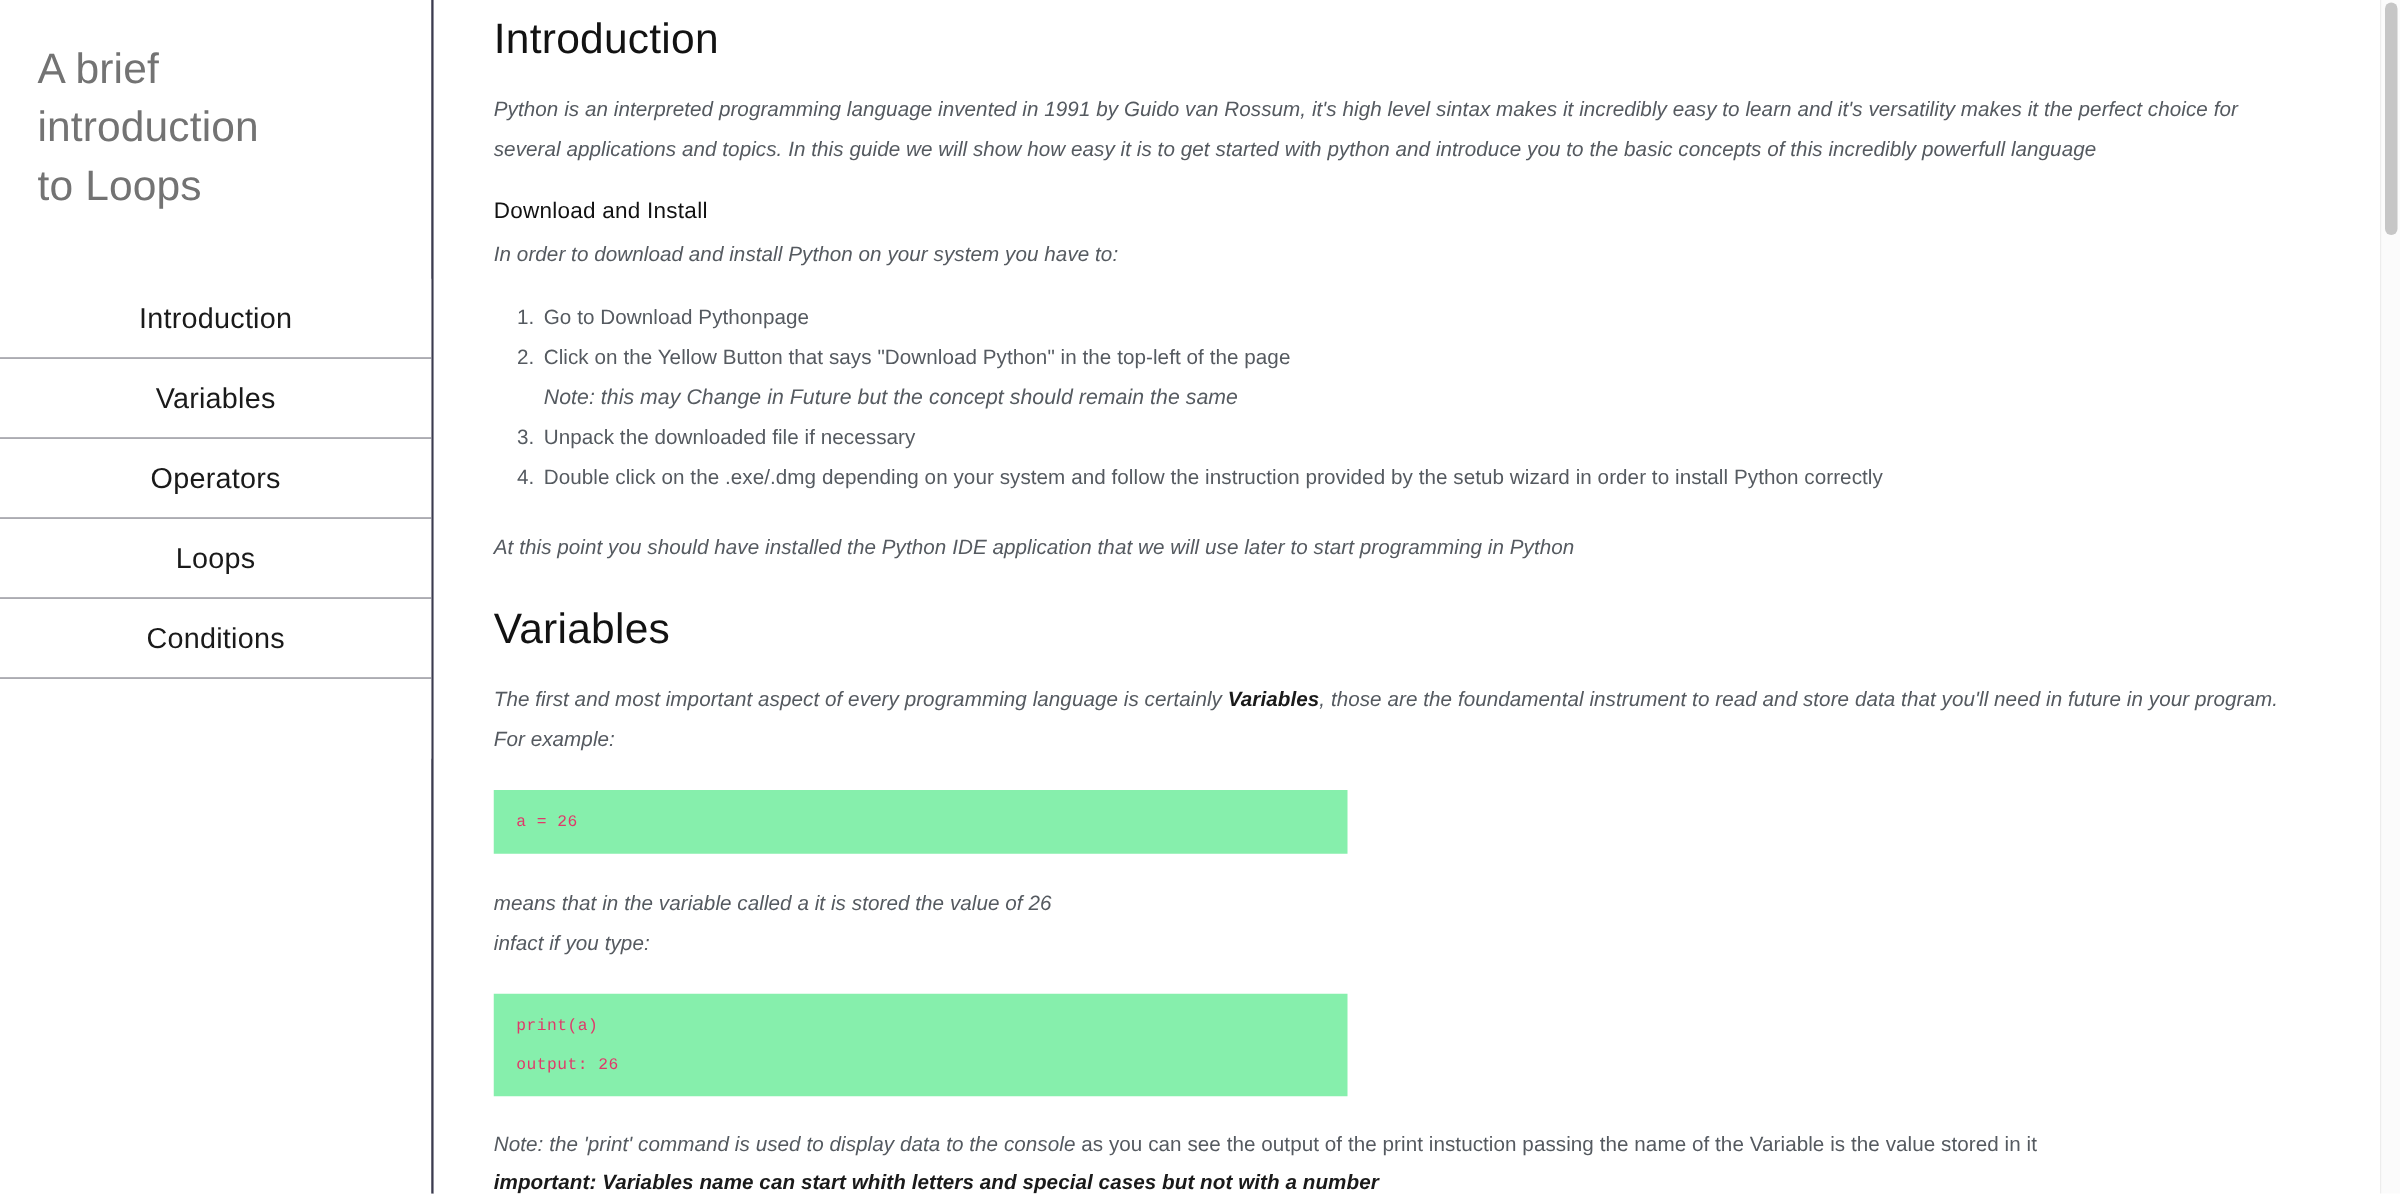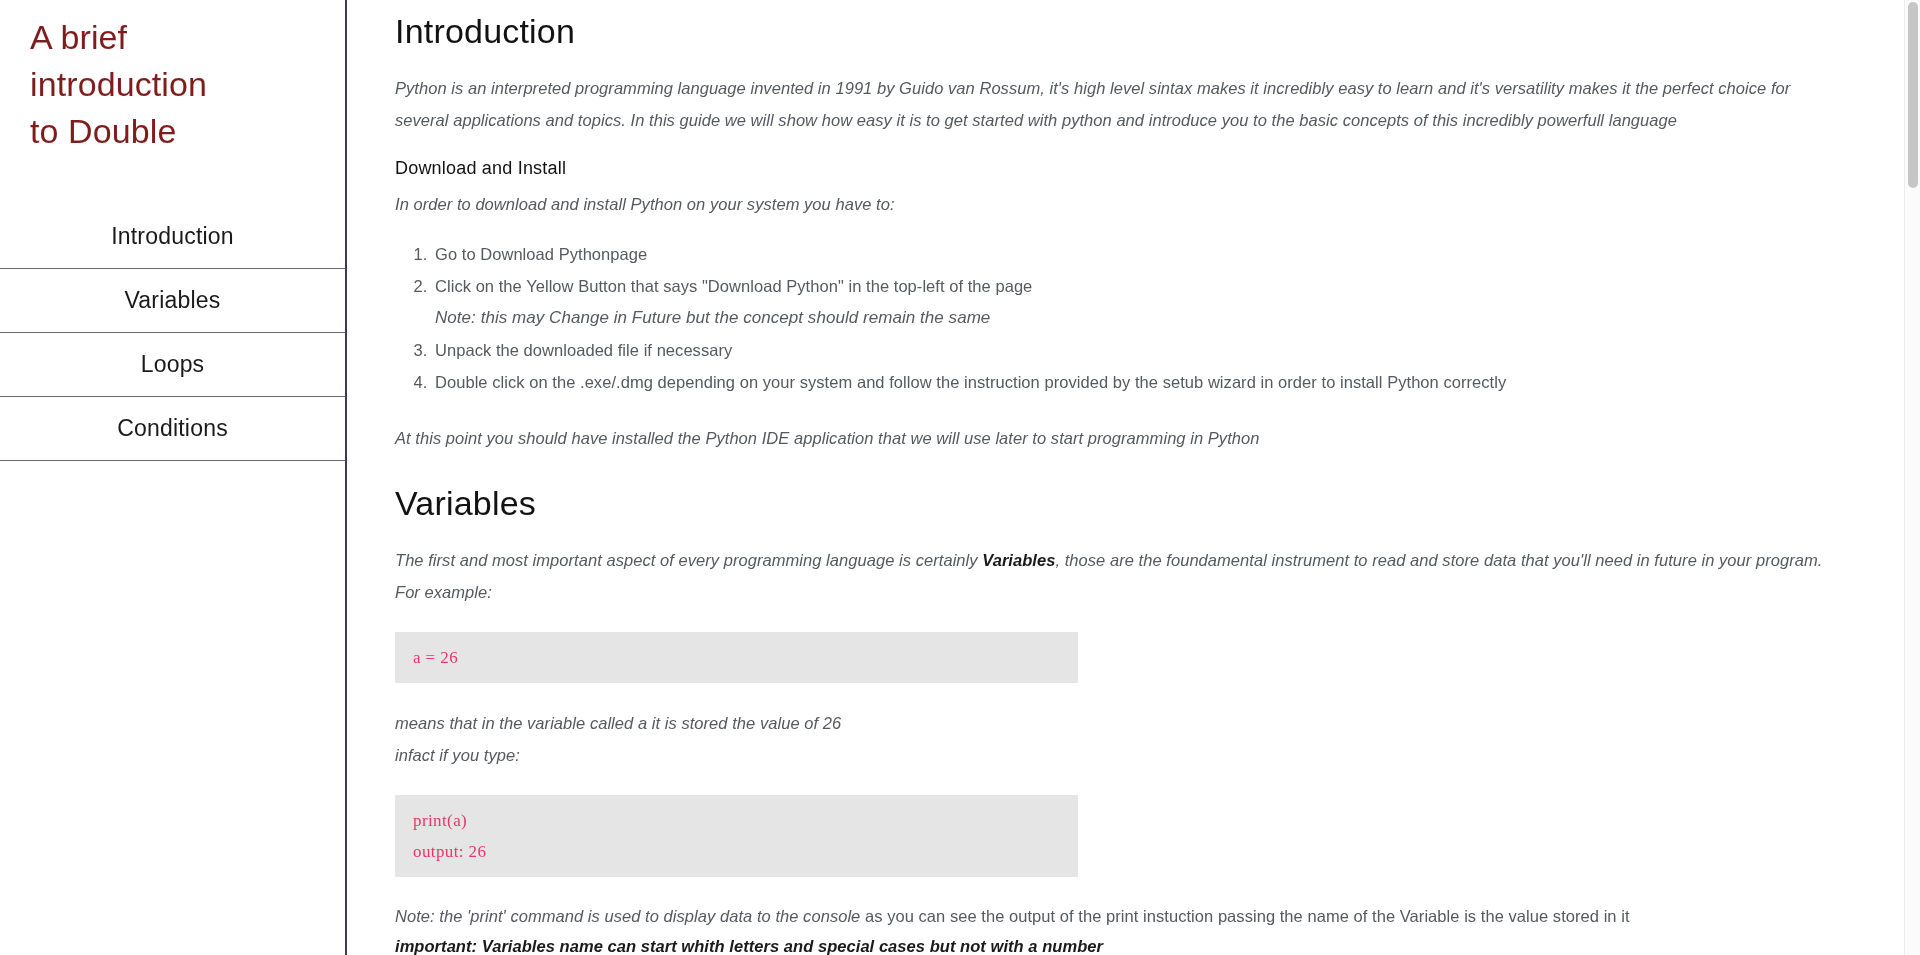--- a/index.html
+++ b/index.html
@@ -28,23 +28,23 @@
     background: #ffffff;
     border-right: 2px solid #3b3b4f;
     display: flex;
     flex-direction: column;
     position: relative;
   }
 
   .sidebar-title {
     font-size: 34px;
     line-height: 47px;
-    color: #7f1d1d;
-    font-weight: 400;
-    padding: 14px 0 0 30px;
+    color: #737373;
+    font-weight: 400;
+    padding: 32px 0 0 30px;
     letter-spacing: 0.1px;
     width: 240px;
   }
 
   .nav-list {
     margin-top: 50px;
     display: flex;
     flex-direction: column;
   }
 
@@ -139,26 +139,26 @@
   .note-italic {
     font-style: italic;
     font-size: 17px;
     line-height: 32px;
     color: #555a60;
     letter-spacing: 0.05px;
     display: block;
   }
 
   .code-block {
-    background: #e5e5e5;
+    background: #86efac;
     width: 683px;
     padding: 10px 18px;
     margin: 0;
-    font-family: Liberation Serif, serif;
-    font-size: 17px;
+    font-family: Liberation Mono, monospace;
+    font-size: 13px;
     line-height: 31px;
     color: #e0396a;
     white-space: pre;
     letter-spacing: 0.4px;
   }
 
   .bold-inline { font-weight: bold; color: #1a1a1a; }
 
   .note-line {
     font-size: 16.5px;
@@ -198,29 +198,32 @@
 </style>
 </head>
 <body>
 
 <div class="app">
 
   <aside class="sidebar">
     <div class="sidebar-title">
       <div>A brief</div>
       <div>introduction</div>
-      <div>to Double</div>
+      <div>to Loops</div>
     </div>
 
     <nav class="nav-list">
       <div class="nav-item">
         <span>Introduction</span>
       </div>
       <div class="nav-item">
         <span>Variables</span>
+      </div>
+      <div class="nav-item">
+        <span>Operators</span>
       </div>
       <div class="nav-item">
         <span>Loops</span>
       </div>
       <div class="nav-item">
         <span>Conditions</span>
       </div>
       <div class="nav-item nav-spacer"></div>
     </nav>
   </aside>

